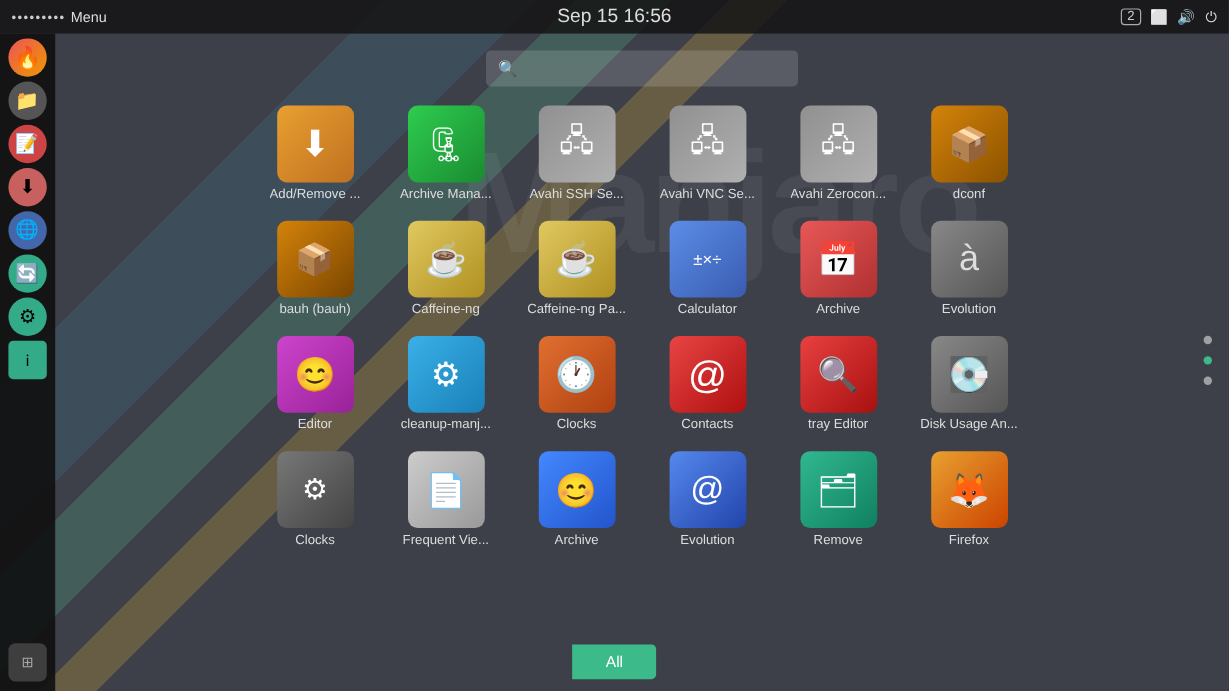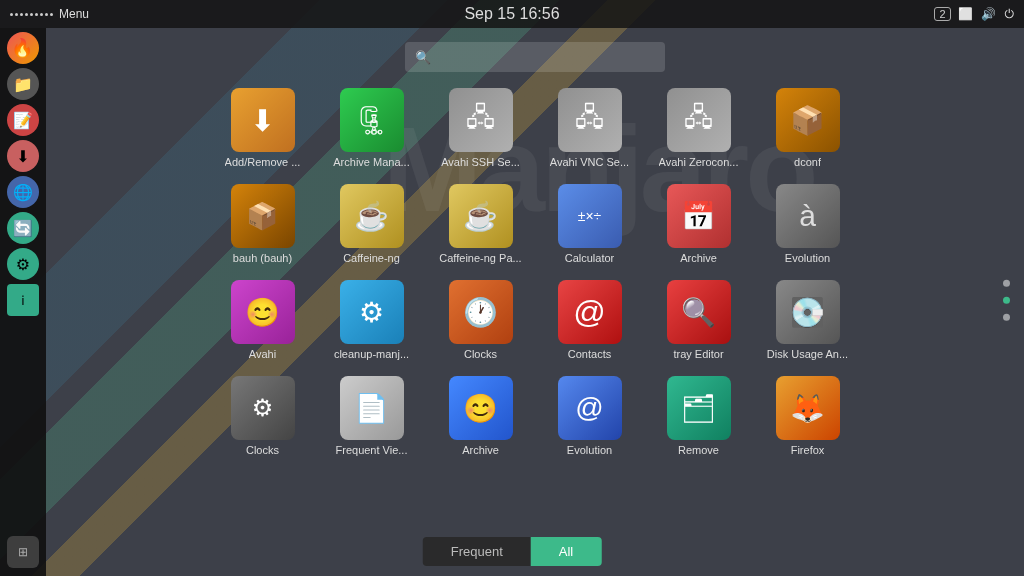--- a/index.html
+++ b/index.html
@@ -341,21 +341,21 @@
       <div class="app-item">
         <div class="app-icon" style="background: linear-gradient(135deg, rgb(232, 88, 88), rgb(176, 48, 48)); font-size: 28px; color: rgb(255, 255, 255);">📅</div>
         <div class="app-label">Archive</div>
       </div>
       <div class="app-item">
         <div class="app-icon" style="background: linear-gradient(135deg, rgb(136, 136, 136), rgb(85, 85, 85)); font-size: 30px; color: rgb(221, 221, 221);">à</div>
         <div class="app-label">Evolution</div>
       </div>
       <div class="app-item">
         <div class="app-icon" style="background: linear-gradient(135deg, rgb(204, 68, 204), rgb(153, 34, 153)); font-size: 28px; color: rgb(255, 255, 255);">😊</div>
-        <div class="app-label">Avahi</div>
+        <div class="app-label">Editor</div>
       </div>
       <div class="app-item">
         <div class="app-icon" style="background: linear-gradient(135deg, rgb(58, 176, 232), rgb(26, 128, 184)); font-size: 28px; color: rgb(255, 255, 255);">⚙</div>
         <div class="app-label">cleanup-manj...</div>
       </div>
       <div class="app-item">
         <div class="app-icon" style="background: linear-gradient(135deg, rgb(224, 112, 48), rgb(176, 64, 16)); font-size: 28px; color: rgb(255, 255, 255);">🕐</div>
         <div class="app-label">Clocks</div>
       </div>
       <div class="app-item">
@@ -397,15 +397,14 @@
     </div>
 </div>
 
 <div class="dots-right">
   <div class="dot"></div>
   <div class="dot active"></div>
   <div class="dot"></div>
 </div>
 
 <div class="bottom-tabs">
-  <button class="tab-btn frequent">Frequent</button>
   <button class="tab-btn all">All</button>
 </div>
 
 </body></html>

